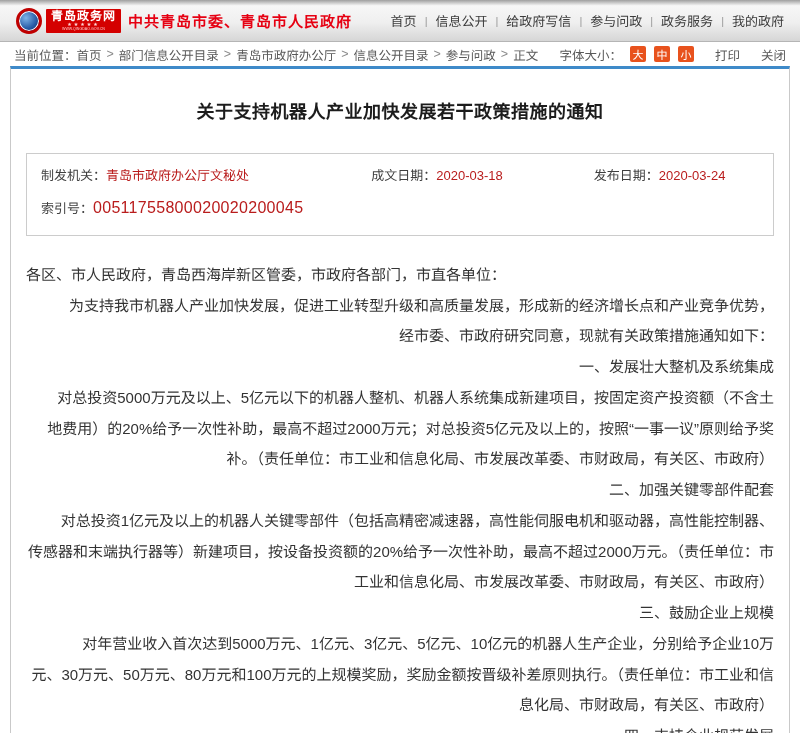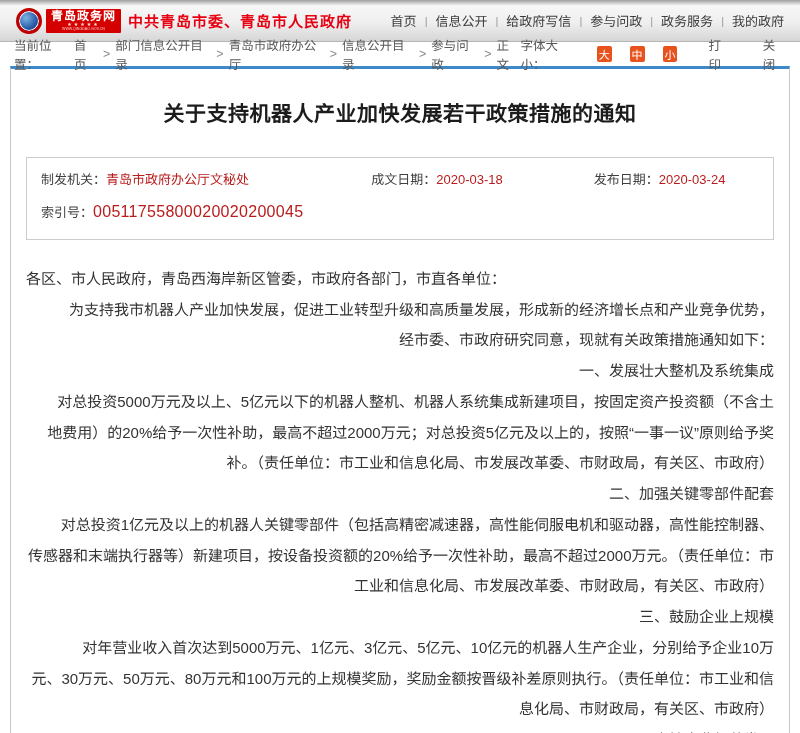--- a/index.html
+++ b/index.html
@@ -25,30 +25,30 @@
     font-size:13px; color:#3c3c3c; }
   .top-nav .nav-link { cursor:pointer; white-space:nowrap; }
   .top-nav .sep { color:#9a9a9a; font-size:11px; }
 
   
   .crumb-row { height:24px; display:flex; align-items:center; padding:0 14px;
     background:#fff; font-size:12.5px; color:#595959; }
   .crumb-row .crumb-label { color:#595959; }
   .crumb-row .crumb-link { color:#595959; cursor:pointer; }
   .crumb-row .csep { color:#8a8a8a; margin:0 5px; }
-  .tools { margin-left:auto; display:flex; align-items:center; gap:18px; color:#595959; }
+  .tools { margin-left:auto; display:flex; align-items:center; gap:8px; color:#595959; }
   .fbtn { width:16px; height:16px; background:#e8521d; color:#fff; font-size:11px;
     display:inline-flex; align-items:center; justify-content:center;
     border-radius:2px; cursor:pointer; }
   .tool-link { cursor:pointer; margin-left:13px; }
 
   
   .content-box { margin:0 10px; border:1px solid #c9c9c9; border-top:3px solid #3e8ac9;
     background:#fff; padding:16px 15px 30px; min-height:700px; }
-  .doc-title { text-align:center; font-size:21px; font-weight:bold; color:#1c1c1c;
+  .doc-title { text-align:center; font-size:18px; font-weight:bold; color:#1c1c1c;
     margin:12px 0 30px; letter-spacing:.5px; }
 
   .meta-box { border:1px solid #cccccc; padding:8px 14px 10px; margin-bottom:24px;
     font-size:13px; color:#3f3f3f; display:grid;
     grid-template-columns:46% 31% 23%; row-gap:2px; }
   .meta-cell { line-height:2.1; white-space:nowrap; overflow:hidden; }
   .m-value { color:#b91c1c; }
   .m-value.num { font-size:16px; letter-spacing:.3px; }
 
   .article { font-size:15px; line-height:2.05; color:#333; }

